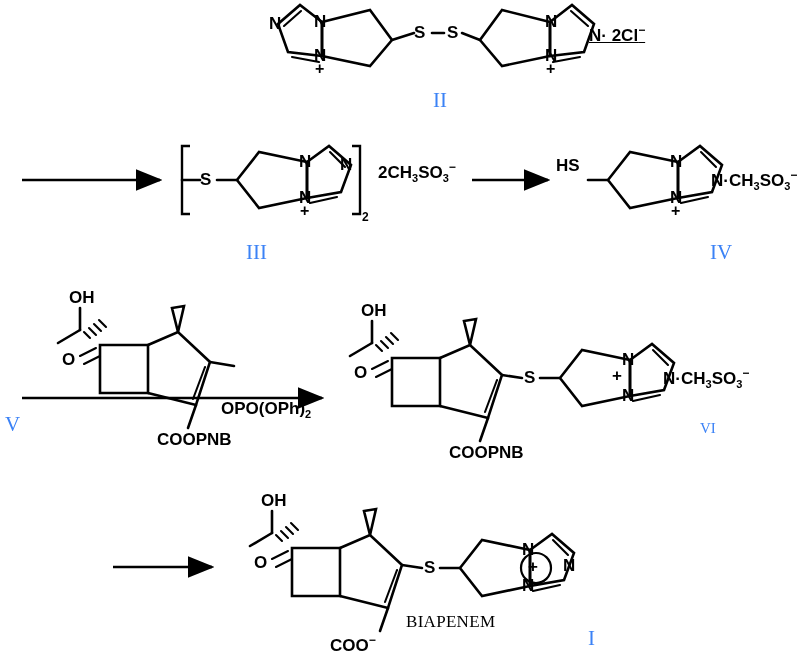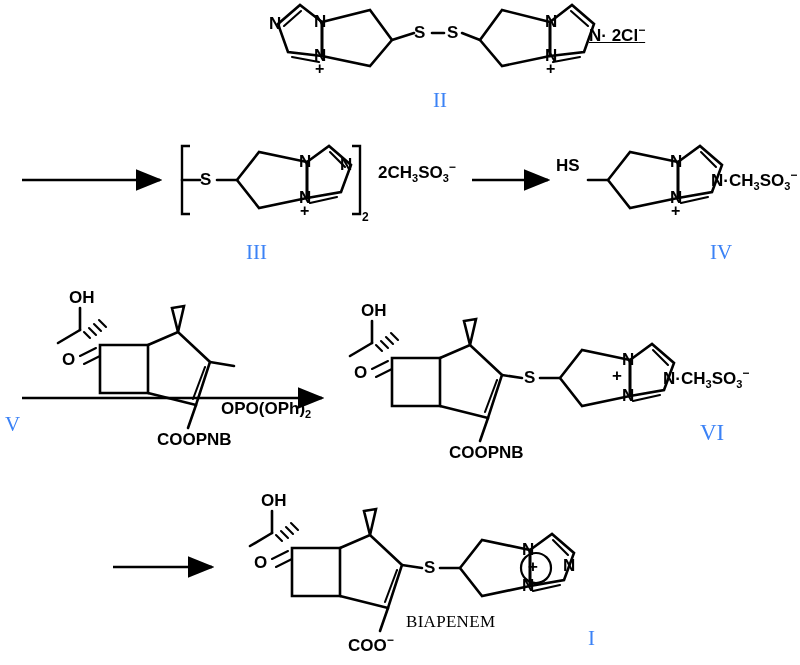--- a/index.html
+++ b/index.html
@@ -188,26 +188,26 @@
 <span class="lbl" style="left:5px;top:412px;font-size:21px;">V</span>
 
 <span class="chem" style="left:361px;top:301px;">OH</span>
 <span class="chem" style="left:354px;top:363px;">O</span>
 <span class="chem" style="left:524px;top:368px;">S</span>
 <span class="chem" style="left:449px;top:443px;">COOPNB</span>
 <span class="chem" style="left:622px;top:350px;">N</span>
 <span class="chem" style="left:622px;top:386px;">N</span>
 <span class="chem" style="left:612px;top:366px;font-size:17px;">+</span>
 <span class="chem" style="left:663px;top:366px;"><span>N·CH</span><sub>3</sub>SO<sub>3</sub><sup>−</sup></span>
-<span class="lbl" style="left:700px;top:420px;font-size:23px;">VI</span>
+<span class="lbl" style="left:700px;top:420px;font-size:15px;">VI</span>
 
 <span class="chem" style="left:261px;top:491px;">OH</span>
 <span class="chem" style="left:254px;top:553px;">O</span>
 <span class="chem" style="left:424px;top:558px;">S</span>
-<span class="chem" style="left:348px;top:633px;"><span>COO</span><sup>−</sup></span>
+<span class="chem" style="left:330px;top:633px;"><span>COO</span><sup>−</sup></span>
 <span class="chem" style="left:522px;top:540px;">N</span>
 <span class="chem" style="left:522px;top:576px;">N</span>
 <span class="chem" style="left:563px;top:556px;">N</span>
 <span class="chem" style="left:528px;top:557px;font-size:17px;">+</span>
 <span class="name" style="left:406px;top:612px;">BIAPENEM</span>
 <span class="lbl" style="left:588px;top:626px;font-size:21px;">I</span>
 
 </div>
 
 </body></html>

